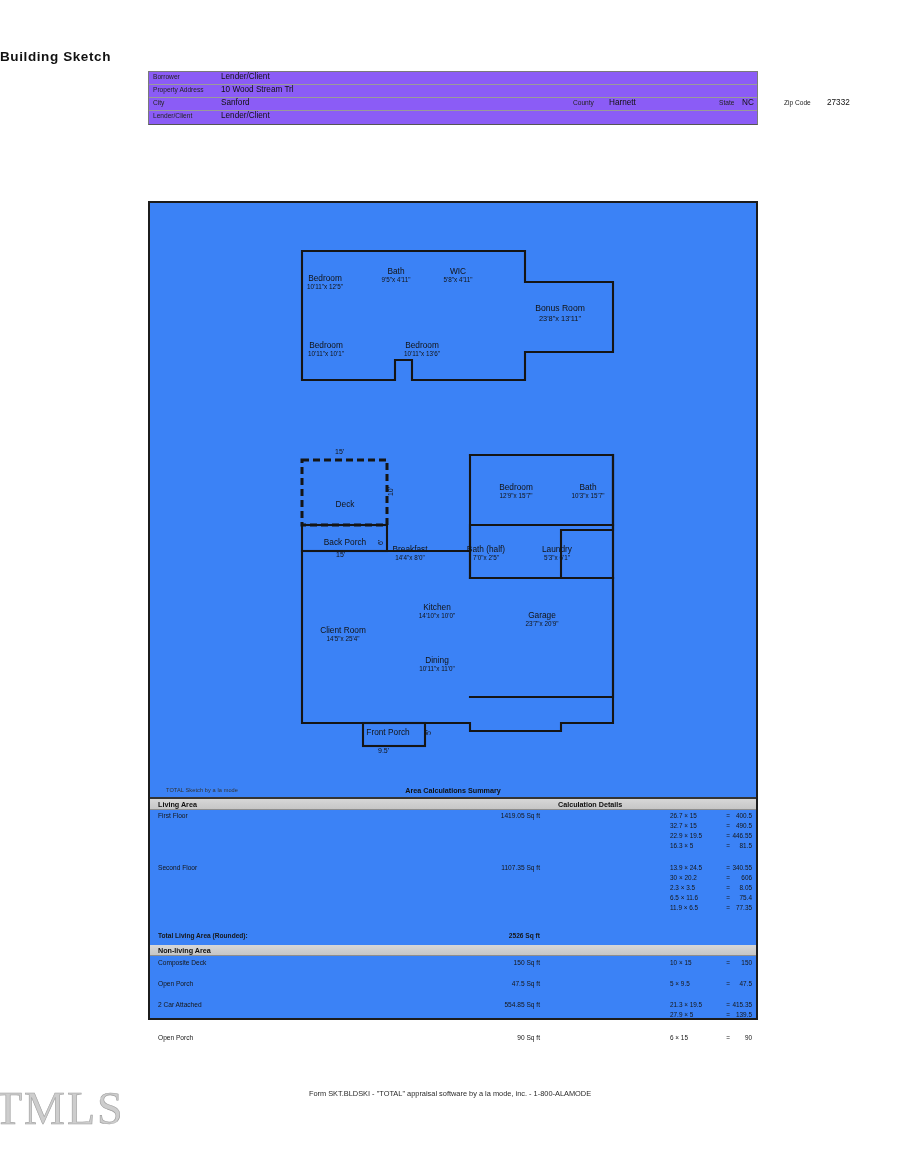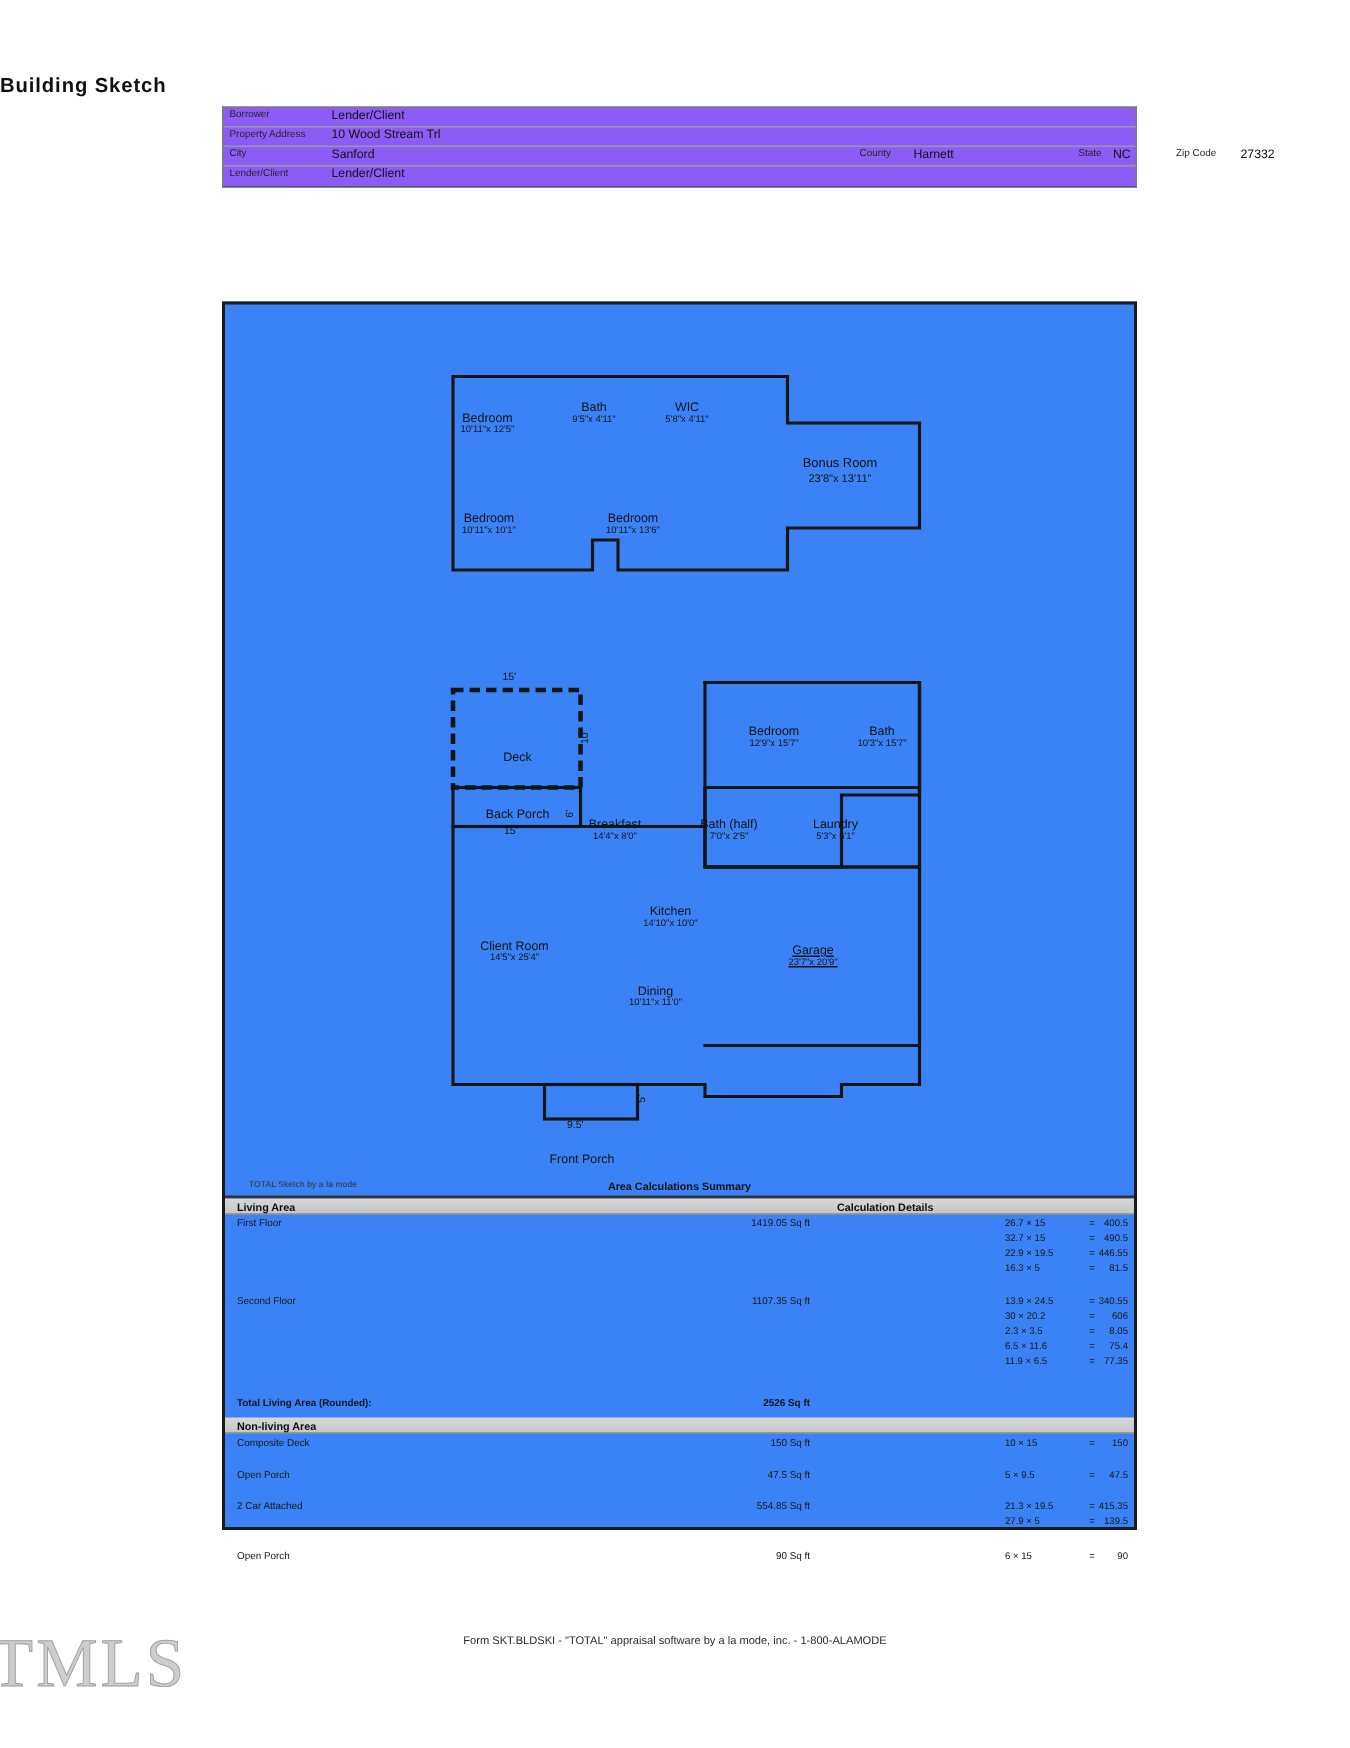--- a/index.html
+++ b/index.html
@@ -357,37 +357,37 @@
     <span class="rd">14'4"x 8'0"</span>
   </div>
   <div class="room-label" style="left:294px; top:341px; width:84px;">
     <span class="rn">Bath (half)</span>
     <span class="rd">7'0"x 2'5"</span>
   </div>
   <div class="room-label" style="left:368px; top:341px; width:78px;">
     <span class="rn">Laundry</span>
     <span class="rd">5'3"x 6'1"</span>
   </div>
-  <div class="room-label" style="left:253px; top:399px; width:88px;">
+  <div class="room-label" style="left:243px; top:399px; width:88px;">
     <span class="rn">Kitchen</span>
     <span class="rd">14'10"x 10'0"</span>
   </div>
   <div class="room-label" style="left:145px; top:422px; width:96px;">
     <span class="rn">Client Room</span>
     <span class="rd">14'5"x 25'4"</span>
   </div>
   <div class="room-label" style="left:243px; top:452px; width:88px;">
     <span class="rn">Dining</span>
     <span class="rd">10'11"x 11'0"</span>
   </div>
-  <div class="room-label" style="left:344px; top:425px; width:96px;text-decoration:underline;">
+  <div class="room-label" style="left:344px; top:407px; width:96px;">
     <span class="rn">Garage</span>
     <span class="rd">23'7"x 20'9"</span>
   </div>
-  <div class="room-label" style="left:212px; top:524px; width:52px;margin-top:40px;">
+  <div class="room-label" style="left:212px; top:524px; width:52px;">
     <span class="rn">Front Porch</span>
   </div>
 
   <div class="dim" style="left:185px; top:245px;">15'</div>
   <div class="dim vert" style="left:236px; top:285px;">10'</div>
   <div class="dim" style="left:186px; top:348px;">15'</div>
   <div class="dim vert" style="left:228px; top:336px;">6'</div>
   <div class="dim vert" style="left:276px; top:526px;">5'</div>
   <div class="dim" style="left:228px; top:544px;">9.5'</div>
 

